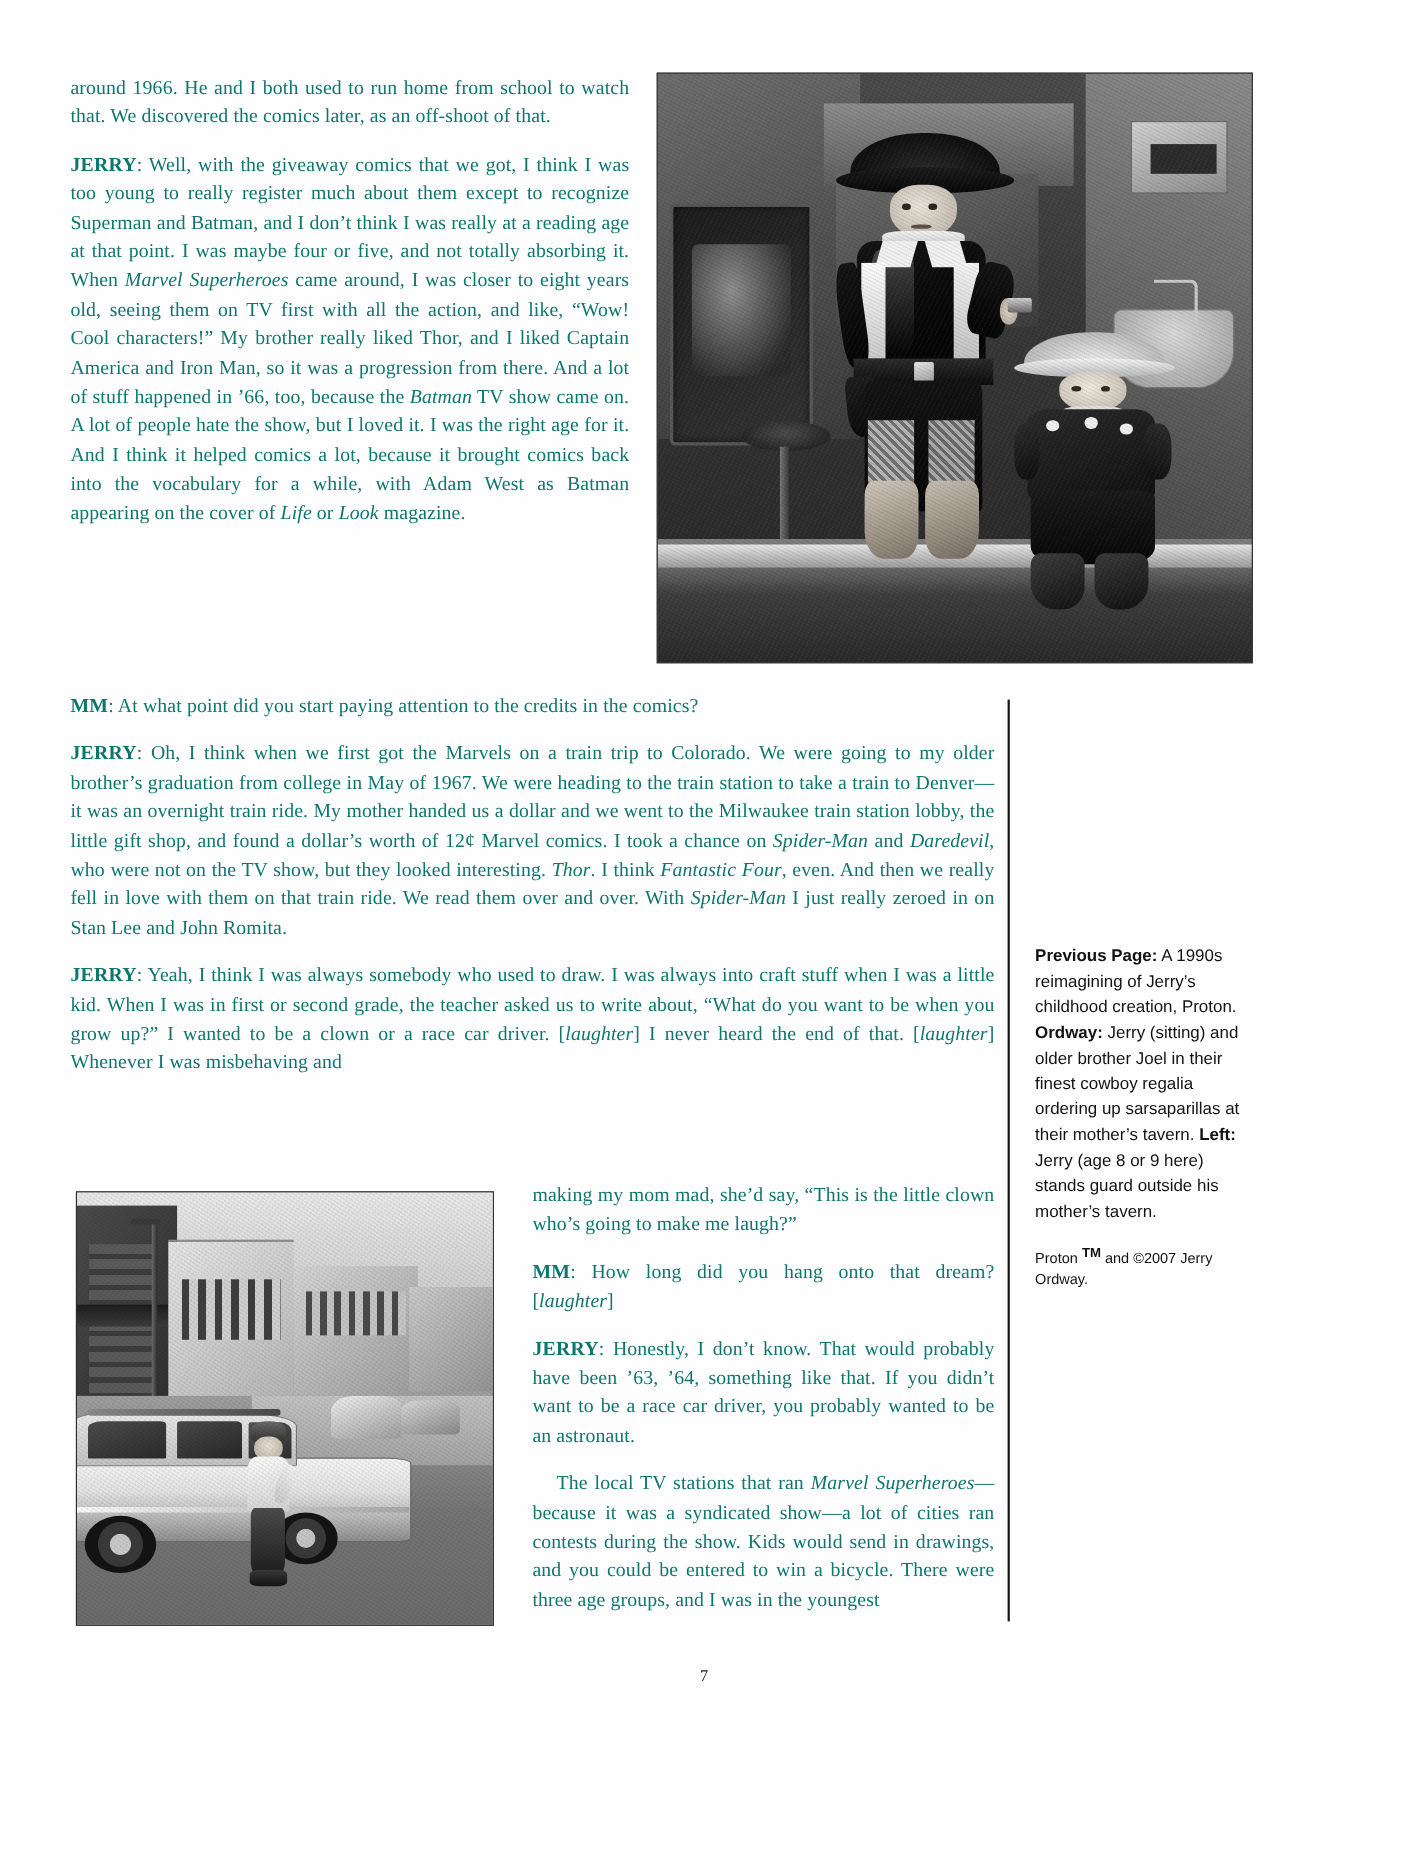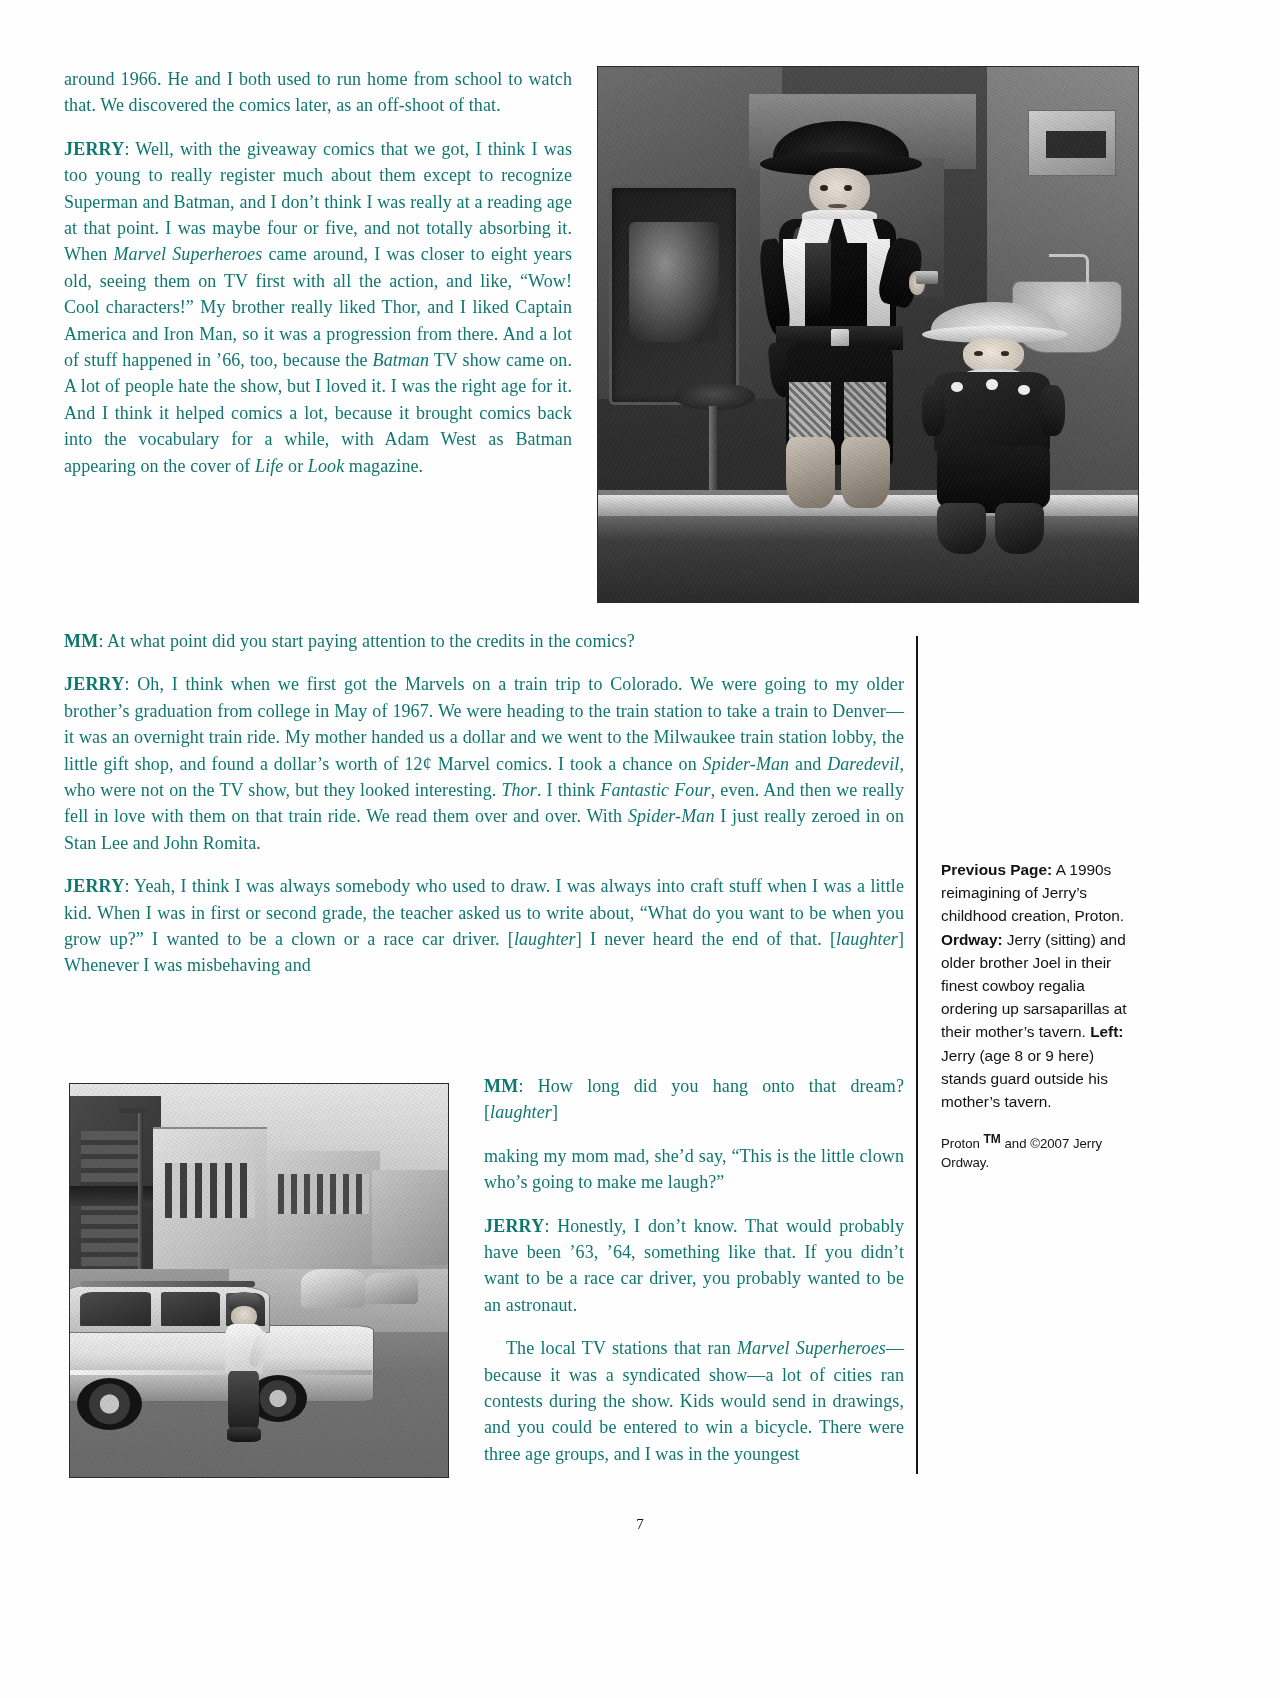--- a/index.html
+++ b/index.html
@@ -458,23 +458,23 @@
       <div class="ph2-kidHead"></div>
       <div class="ph2-kidBody"></div>
       <div class="ph2-kidArm"></div>
       <div class="ph2-kidLegs"></div>
       <div class="ph2-kidShoe"></div>
     </div>
     <div class="ph2-grain"></div>
   </div>
 
   <div class="lower-right-col body-text">
+    <p><span>making my mom mad, she’d say, “This is the little clown who’s going to make me laugh?”</span></p>
+
     <p><span class="spk">MM</span><span>: How long did you hang onto that dream? [</span><i>laughter</i><span>]</span></p>
-
-    <p><span>making my mom mad, she’d say, “This is the little clown who’s going to make me laugh?”</span></p>
 
     <p><span class="spk">JERRY</span><span>: Honestly, I don’t know. That would probably have been ’63, ’64, something like that. If you didn’t want to be a race car driver, you probably wanted to be an astronaut.</span></p>
 
     <p class="indent"><span>The local TV stations that ran </span><i>Marvel Superheroes</i><span>—because it was a syndicated show—a lot of cities ran contests during the show. Kids would send in drawings, and you could be entered to win a bicycle. There were three age groups, and I was in the youngest</span></p>
   </div>
 
   <div class="sidebar-rule"></div>
 
   <div class="sidebar">
     <span><b>Previous Page:</b><span> A 1990s reimagining of Jerry’s childhood creation, Proton.</span></span>

